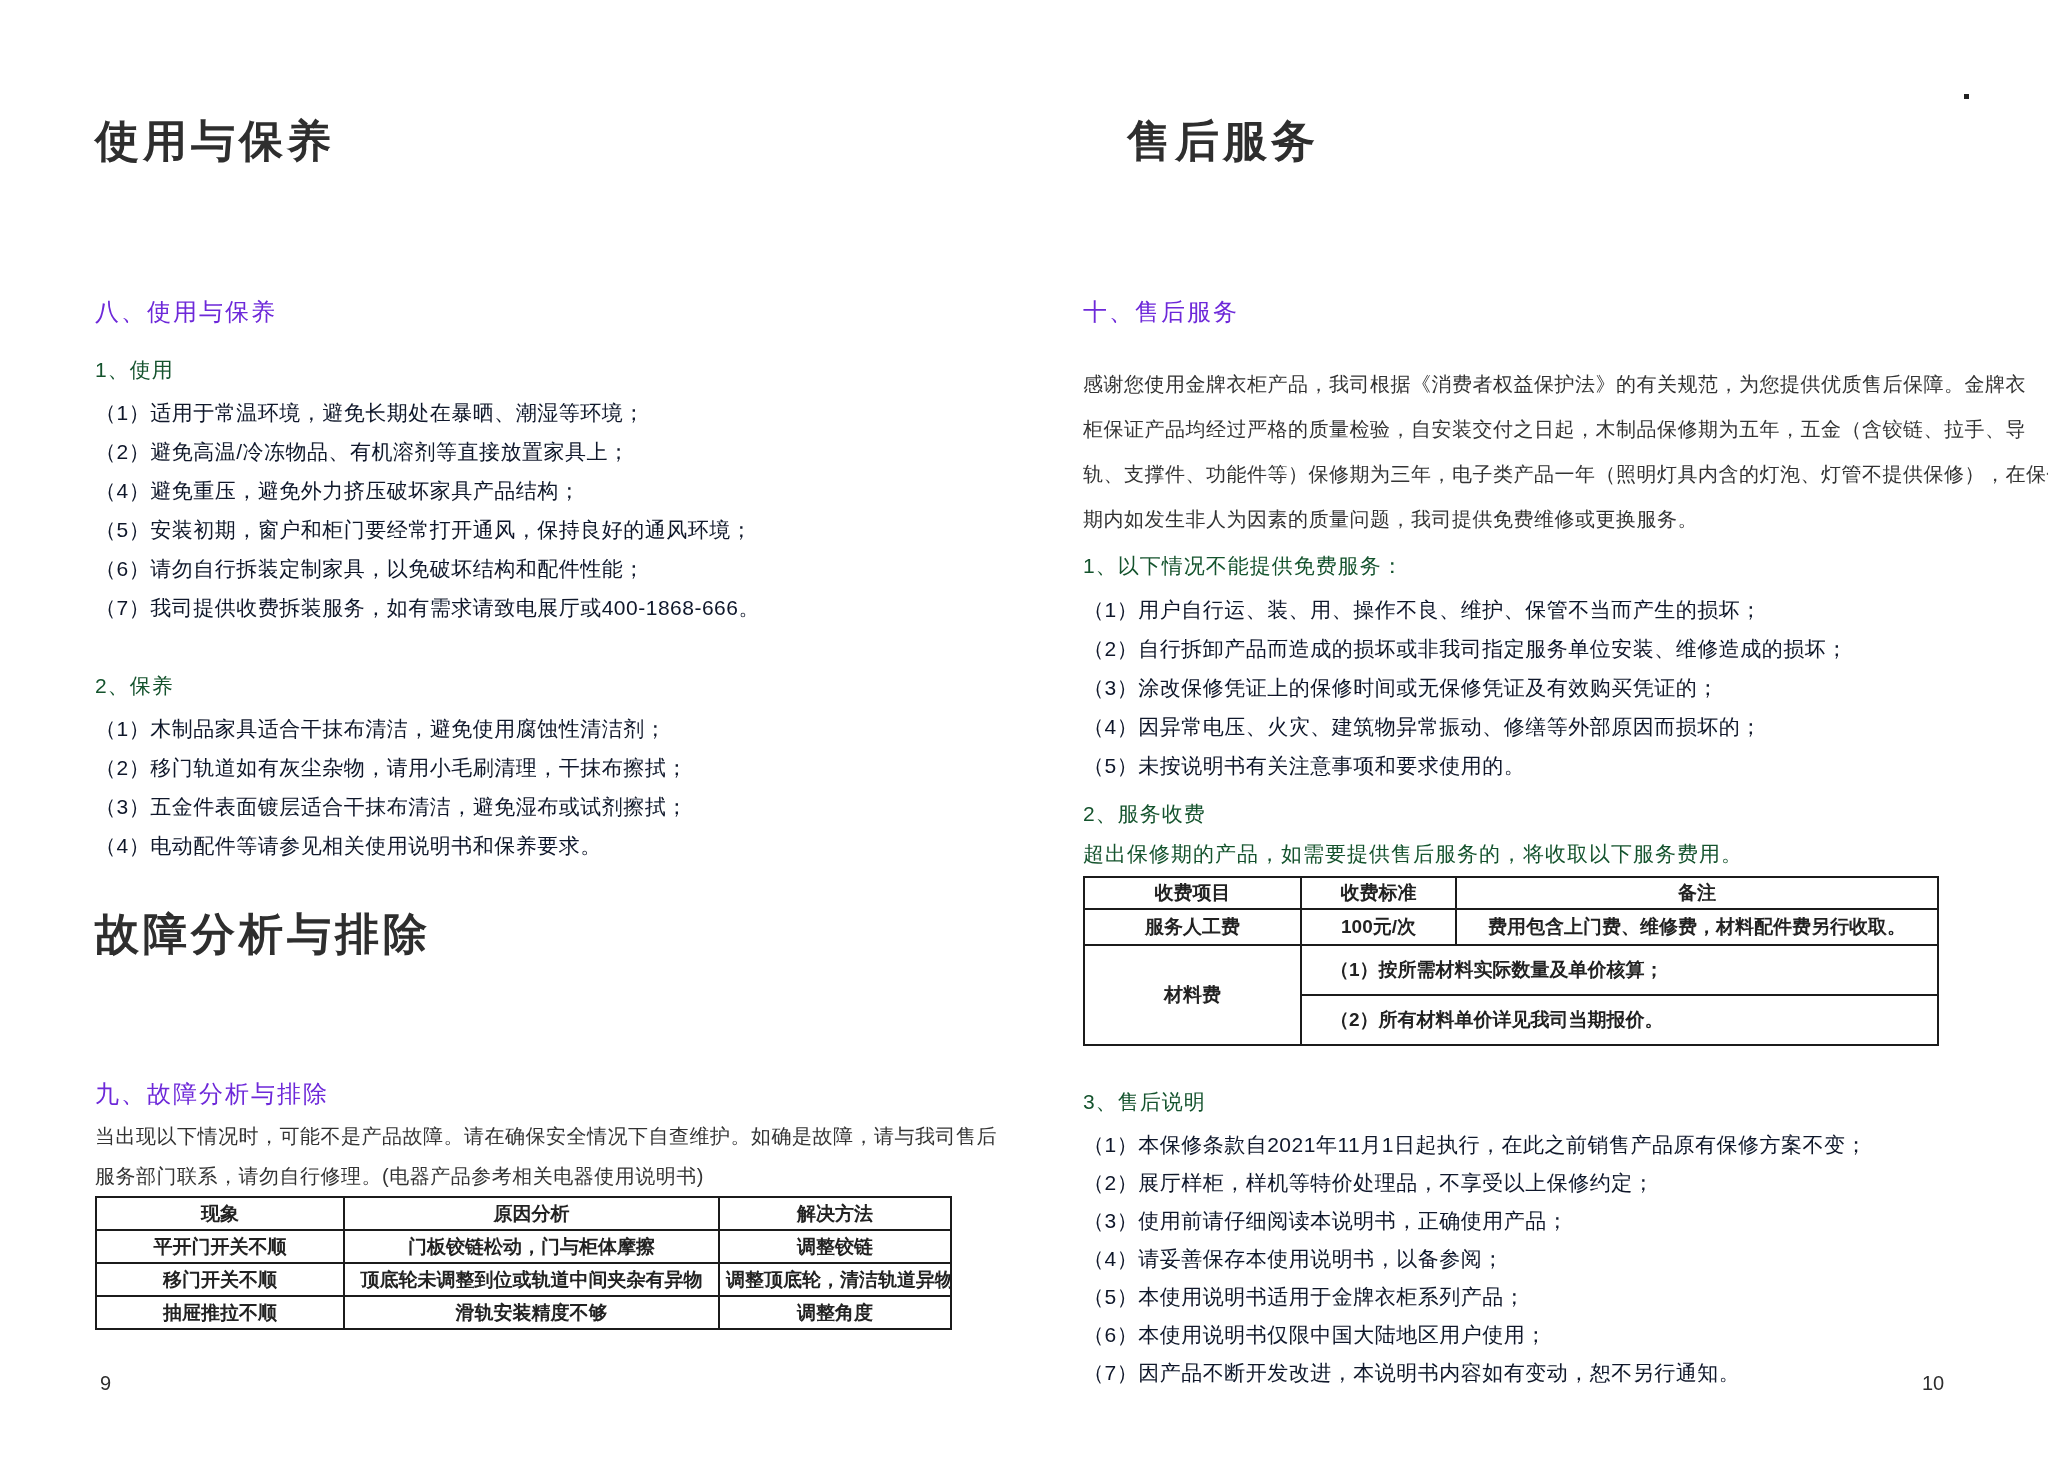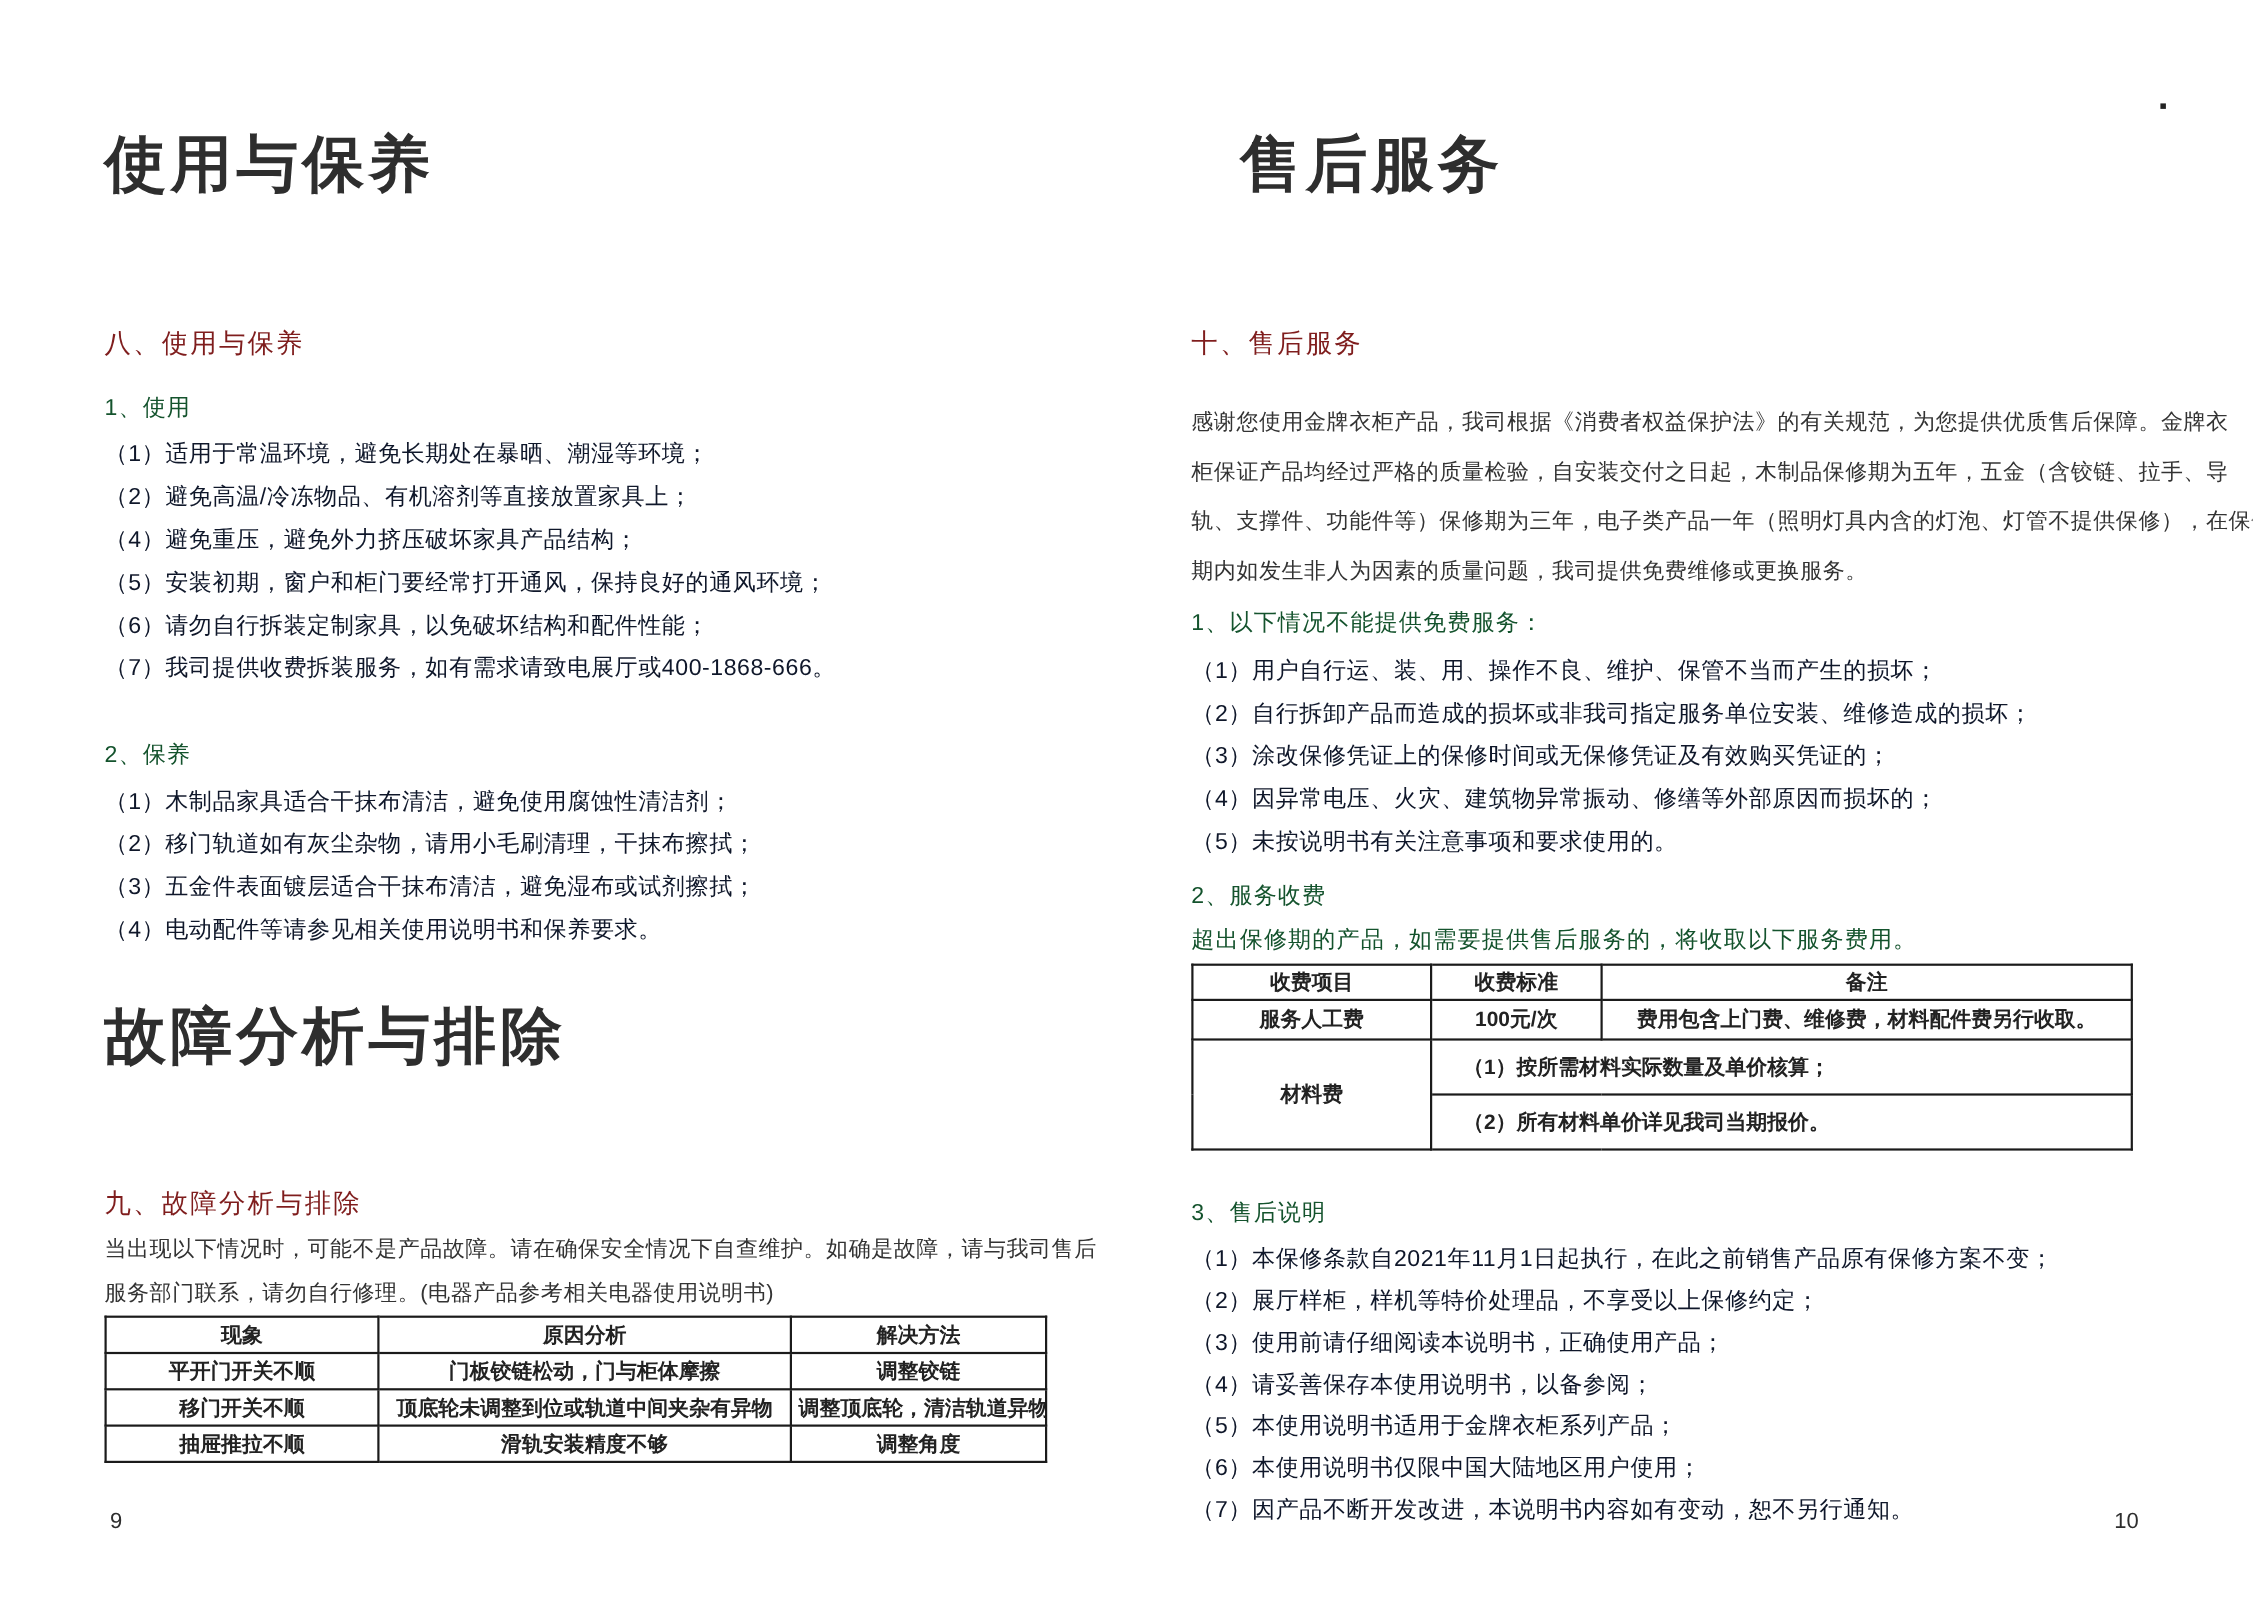--- a/index.html
+++ b/index.html
@@ -1,22 +1,22 @@
 <!DOCTYPE html>
 <html><head>
 <meta charset="utf-8">
 <style>
   html,body{margin:0;padding:0;background:#ffffff;}
   .canvas{
     position:relative;width:2048px;height:1464px;background:#ffffff;overflow:hidden;
     font-family:"Liberation Sans",sans-serif;color:#333333;
   }
   .abs{position:absolute;}
-  .h1{font-size:56px;font-weight:700;color:#2e2e2e;letter-spacing:4px;white-space:nowrap;}
-  .sec{font-size:24px;color:#7f1d1d;letter-spacing:2px;white-space:nowrap;}
+  .h1{font-size:44px;font-weight:700;color:#2e2e2e;letter-spacing:4px;white-space:nowrap;}
+  .sec{font-size:24px;color:#6d28d9;letter-spacing:2px;white-space:nowrap;}
   .sub{font-size:21px;color:#14532d;letter-spacing:1px;white-space:nowrap;}
   .para div{font-size:20px;line-height:45px;letter-spacing:0.5px;white-space:nowrap;color:#333333;}
   .para2 div{font-size:20px;line-height:40px;letter-spacing:0.5px;white-space:nowrap;color:#333333;}
   .list div{font-size:21px;letter-spacing:0.5px;white-space:nowrap;color:#0f172a;}
   .lh39 div{height:39px;line-height:39px;}
   .lh38 div{height:38px;line-height:38px;}
   table{border-collapse:collapse;table-layout:fixed;}
   td,th{border:2px solid #1b1b1b;font-size:19px;font-weight:700;color:#222222;
         text-align:center;vertical-align:middle;padding:0 6px;overflow:hidden;white-space:nowrap;}
   .fault-table th{height:31px;}

